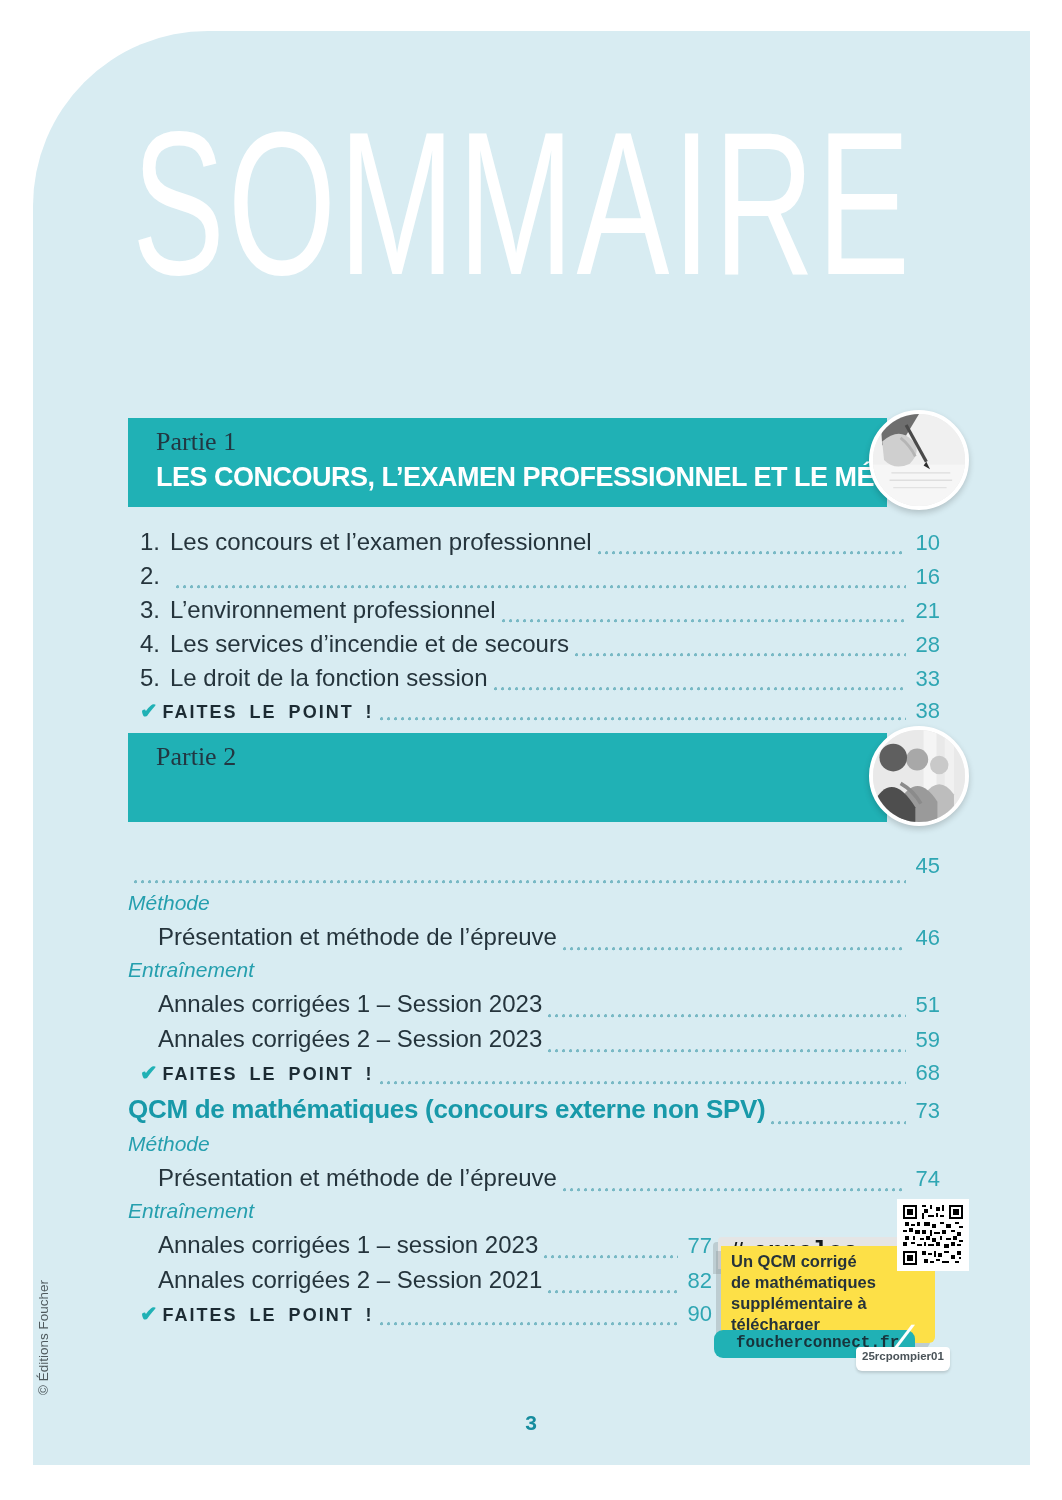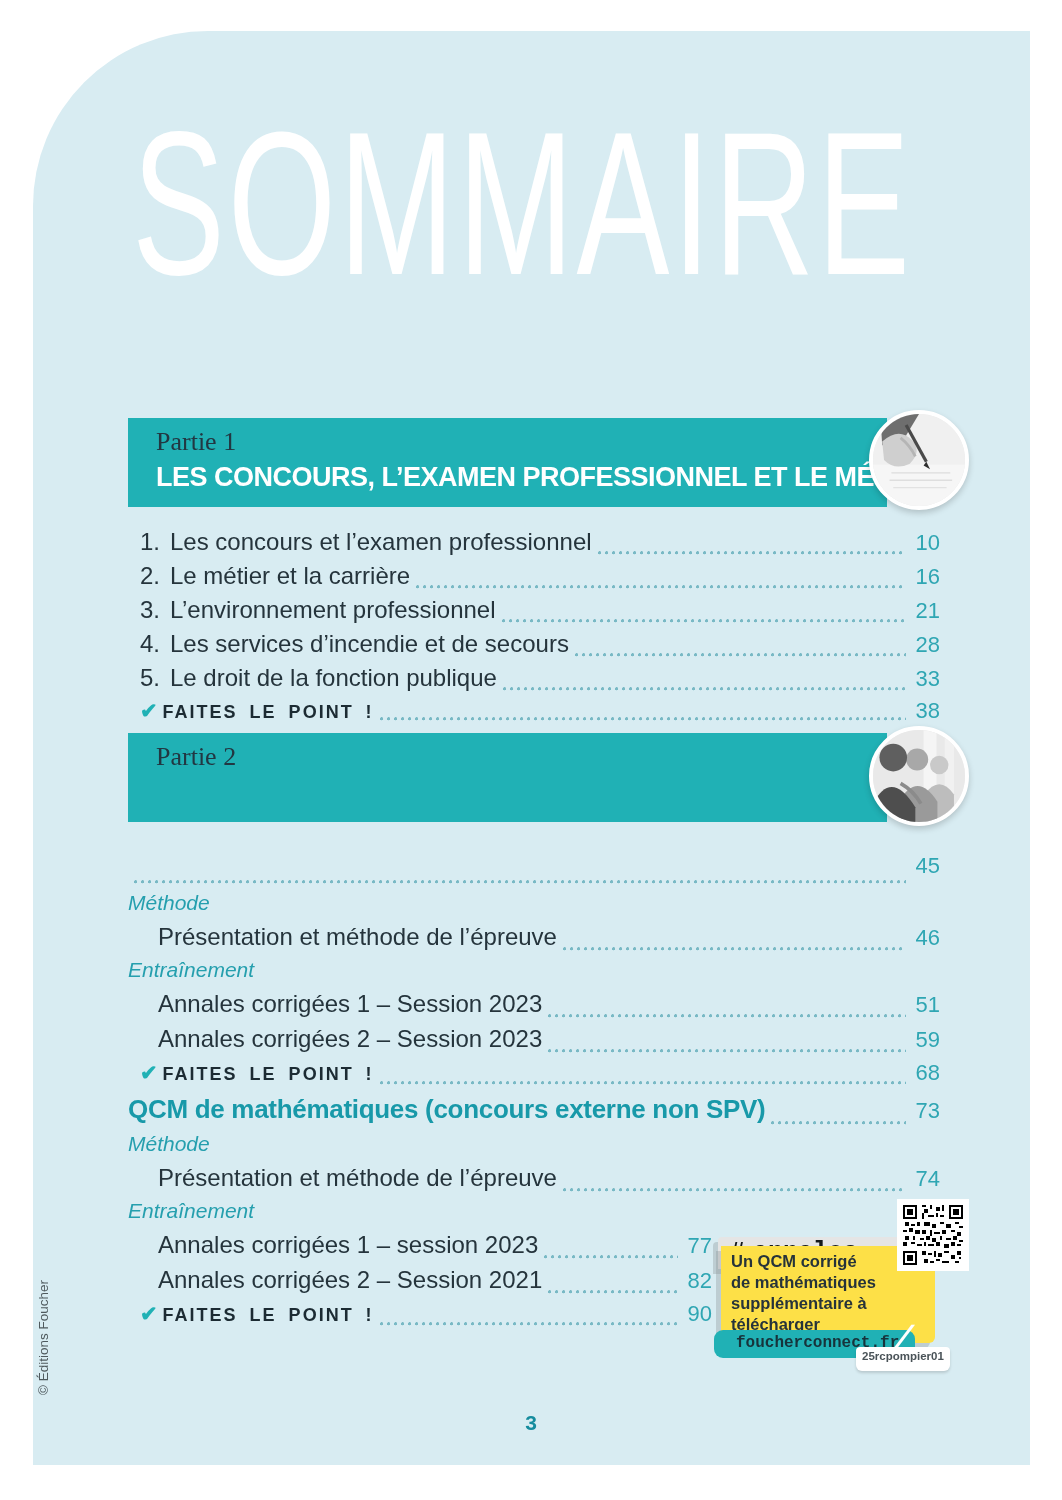--- a/index.html
+++ b/index.html
@@ -151,39 +151,38 @@
 
   <div class="toc1">
     <div class="trow">
       <span class="tnum">1.</span>
       <span class="tlabel">Les concours et l’examen professionnel</span>
       <span class="dots"></span>
       <span class="tpage">10</span>
     </div>
     <div class="trow">
       <span class="tnum">2.</span>
-      <span class="tlabel">Le métier et la carrière</span>
       <span class="dots"></span>
       <span class="tpage">16</span>
     </div>
     <div class="trow">
       <span class="tnum">3.</span>
       <span class="tlabel">L’environnement professionnel</span>
       <span class="dots"></span>
       <span class="tpage">21</span>
     </div>
     <div class="trow">
       <span class="tnum">4.</span>
       <span class="tlabel">Les services d’incendie et de secours</span>
       <span class="dots"></span>
       <span class="tpage">28</span>
     </div>
     <div class="trow">
       <span class="tnum">5.</span>
-      <span class="tlabel">Le droit de la fonction publique</span>
+      <span class="tlabel">Le droit de la fonction session</span>
       <span class="dots"></span>
       <span class="tpage">33</span>
     </div>
     <div class="trow checkrow">
       <span class="check">✔</span>
       <span class="checklabel">FAITES LE POINT !</span>
       <span class="dots"></span>
       <span class="tpage">38</span>
     </div>
   </div>

